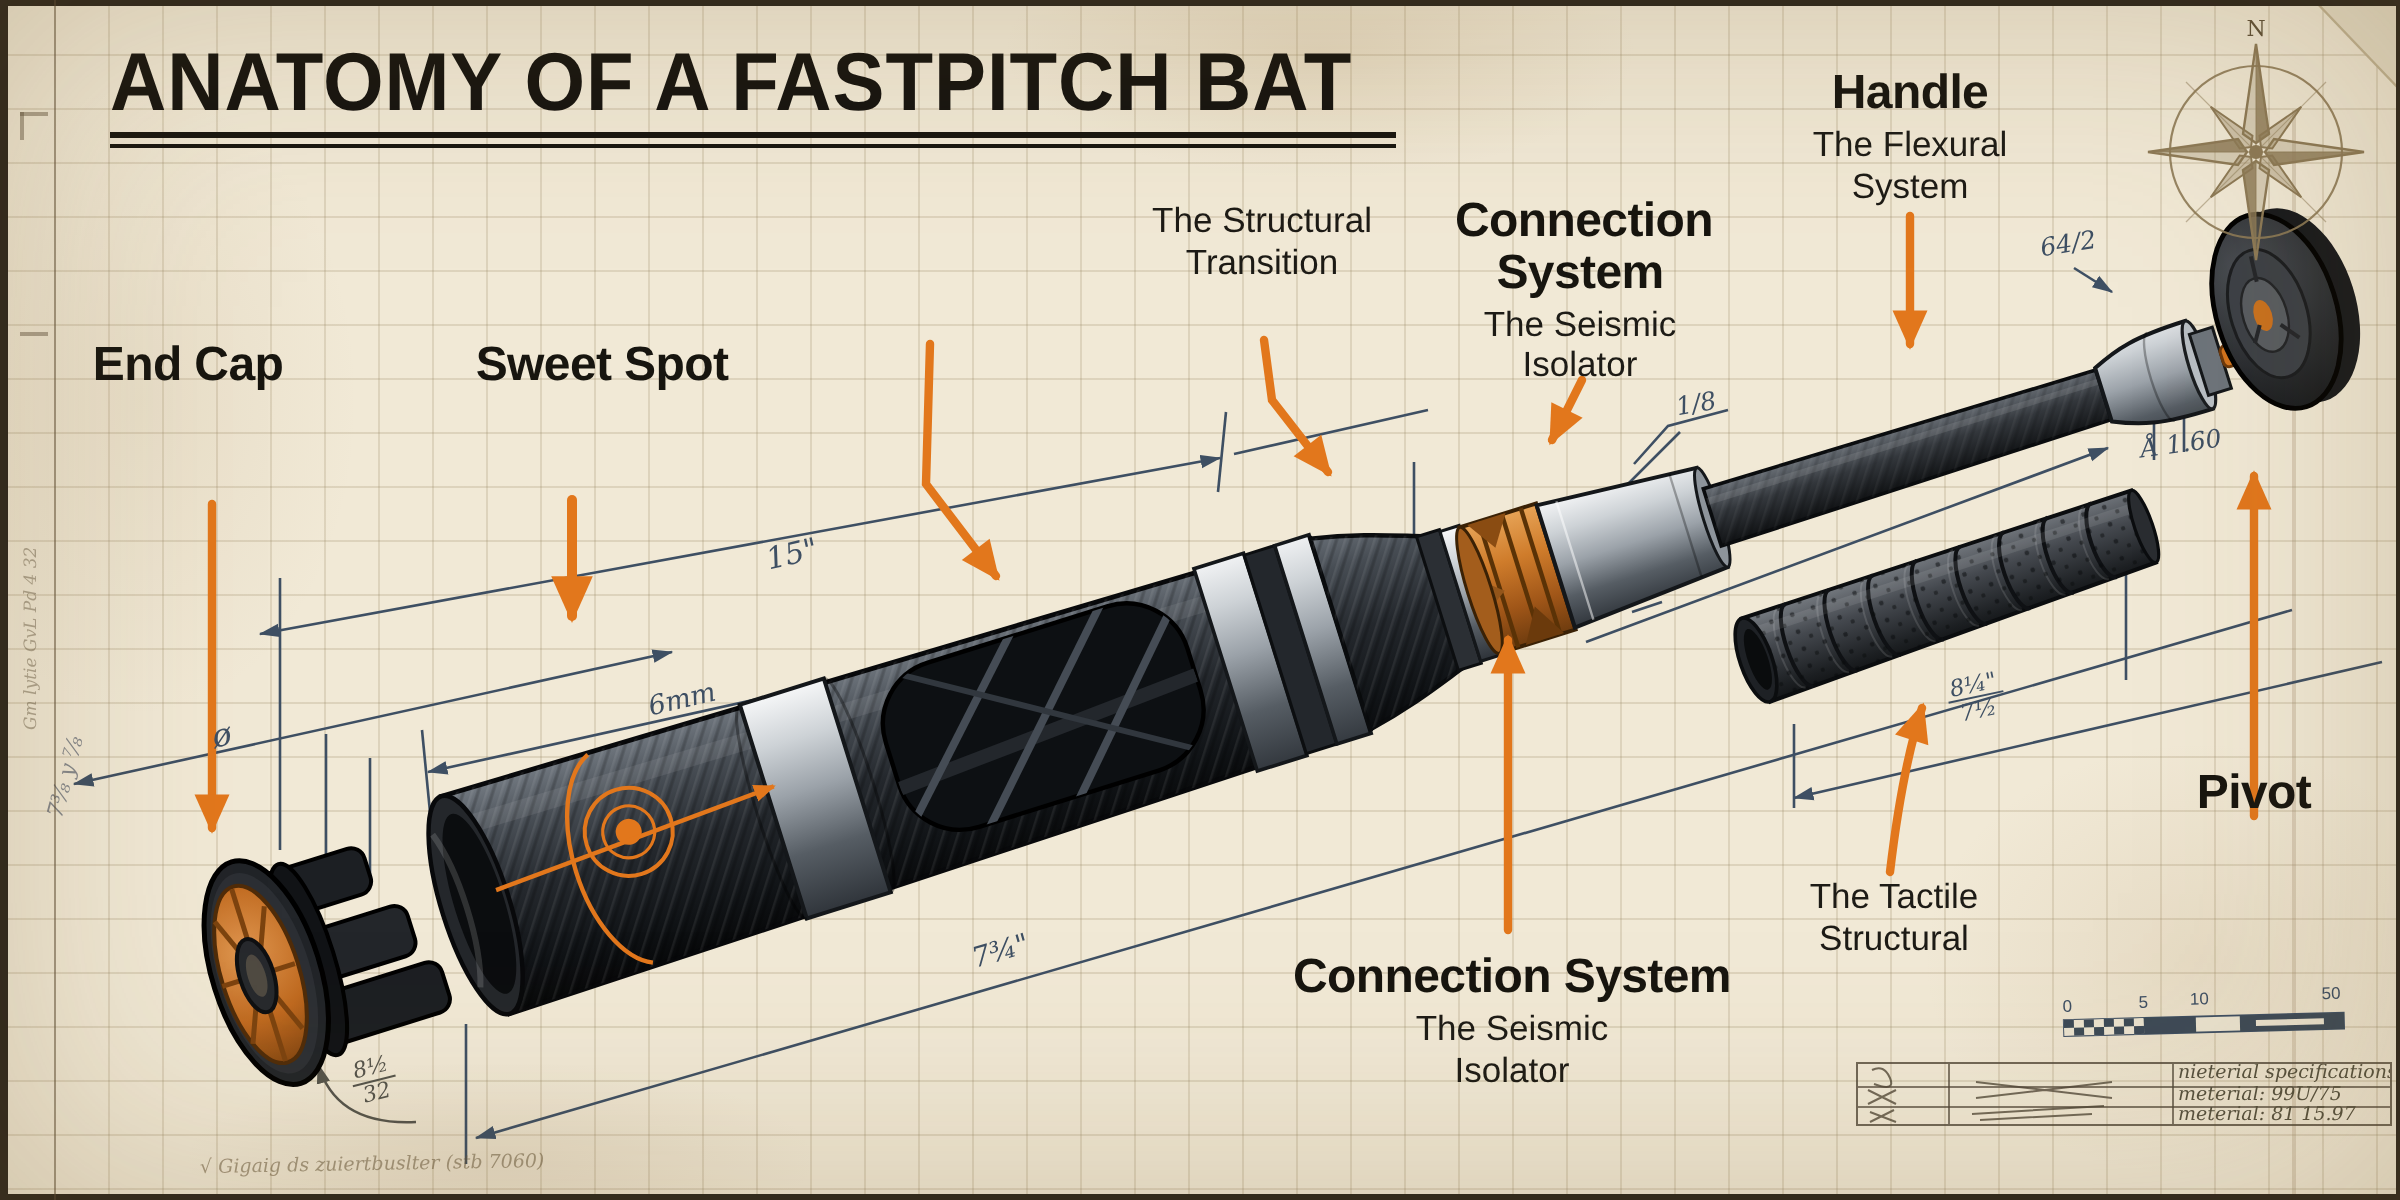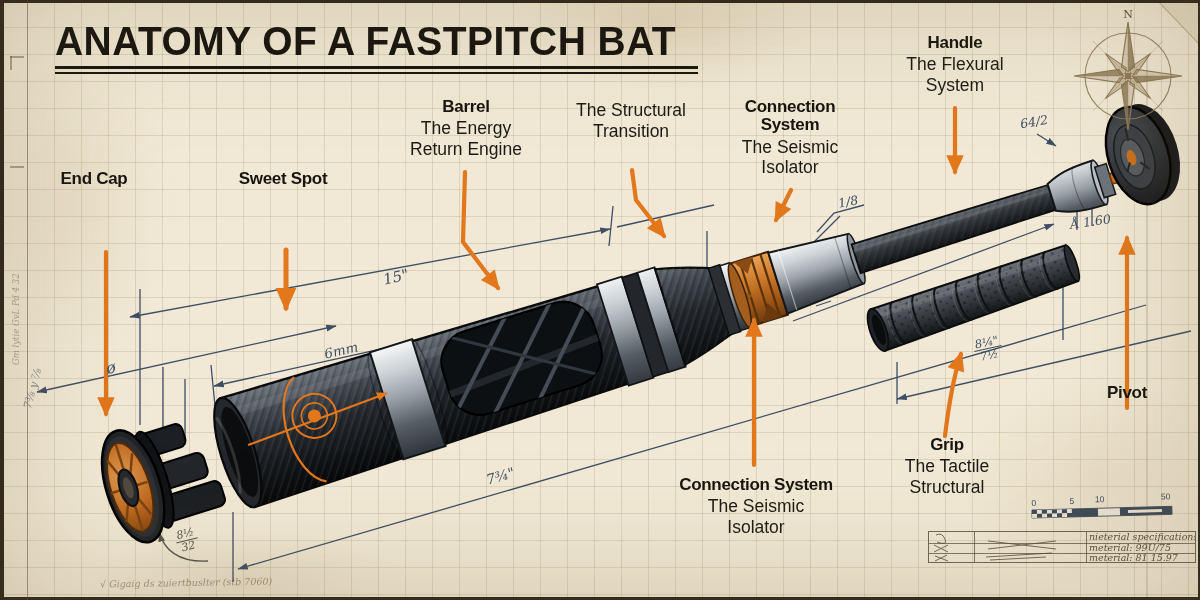--- a/index.html
+++ b/index.html
@@ -20,21 +20,21 @@
   .inline{position:absolute;background:rgba(90,75,55,.45);}
   .crease{position:absolute;background:rgba(150,128,95,.25);}
   .title{
     position:absolute;left:55px;top:18px;font-size:41px;font-weight:700;
     color:#15130f;letter-spacing:.5px;transform:scaleX(.95);transform-origin:left;
     white-space:nowrap;
   }
   .rule1{position:absolute;left:55px;top:66px;width:643px;height:3px;background:#17150f;}
   .rule2{position:absolute;left:55px;top:72px;width:643px;height:1.5px;background:#17150f;}
   .part{position:absolute;text-align:center;transform:translateX(-50%);color:#17150f;}
-  .part .nm{font-size:17px;font-weight:700;letter-spacing:-.3px;line-height:1.08;margin:0 auto;}
+  .part .nm{font-size:24px;font-weight:700;letter-spacing:-.3px;line-height:1.08;margin:0 auto;}
   .part .sb{font-size:17.5px;font-weight:400;line-height:1.18;margin:2px auto 0;color:#1d1b16;}
   .hand{position:absolute;font-family:"DejaVu Serif", serif;font-style:italic;
         color:#3e4f63;white-space:nowrap;}
   .pencil{color:#55544c;}
   .frac{text-align:center;line-height:1.05;}
   .frac .tp{border-bottom:1px solid currentColor;padding:0 2px;}
   .tblock{position:absolute;left:928px;top:531px;width:268px;height:32px;
           border:1.2px solid rgba(80,70,55,.8);box-sizing:border-box;}
   .tblock .h{position:absolute;left:0;width:100%;height:1px;background:rgba(80,70,55,.7);}
   .tblock .v{position:absolute;top:0;height:100%;width:1px;background:rgba(80,70,55,.7);}
@@ -344,40 +344,35 @@
     </g>
   </svg>
 
   <div class="title">ANATOMY OF A FASTPITCH BAT</div>
   <div class="rule1"></div>
   <div class="rule2"></div>
 
   <div class="part" style="left:94px;top:170px">
     <div class="nm">End Cap</div>
   </div>
-  <div class="part" style="left:283px;top:170px">
+  <div class="part" style="left:301px;top:170px">
     <div class="nm">Sweet Spot</div>
-  </div>
-  <div class="part" style="left:466px;top:98px">
-    <div class="nm">Barrel</div>
-    <div class="sb" style="width:130px">The Energy Return Engine</div>
   </div>
   <div class="part" style="left:631px;top:98px">
     <div class="sb" style="width:150px">The Structural Transition</div>
   </div>
   <div class="part" style="left:790px;top:98px">
     <div class="nm" style="width:125px">Connection System</div>
     <div class="sb" style="width:115px">The Seismic Isolator</div>
   </div>
   <div class="part" style="left:955px;top:34px">
     <div class="nm">Handle</div>
     <div class="sb" style="width:130px">The Flexural System</div>
   </div>
   <div class="part" style="left:947px;top:436px">
-    <div class="nm">Grip</div>
     <div class="sb" style="width:130px">The Tactile Structural</div>
   </div>
   <div class="part" style="left:756px;top:476px">
     <div class="nm" style="white-space:nowrap">Connection System</div>
     <div class="sb" style="width:125px">The Seismic Isolator</div>
   </div>
   <div class="part" style="left:1127px;top:384px">
     <div class="nm">Pivot</div>
   </div>
 

